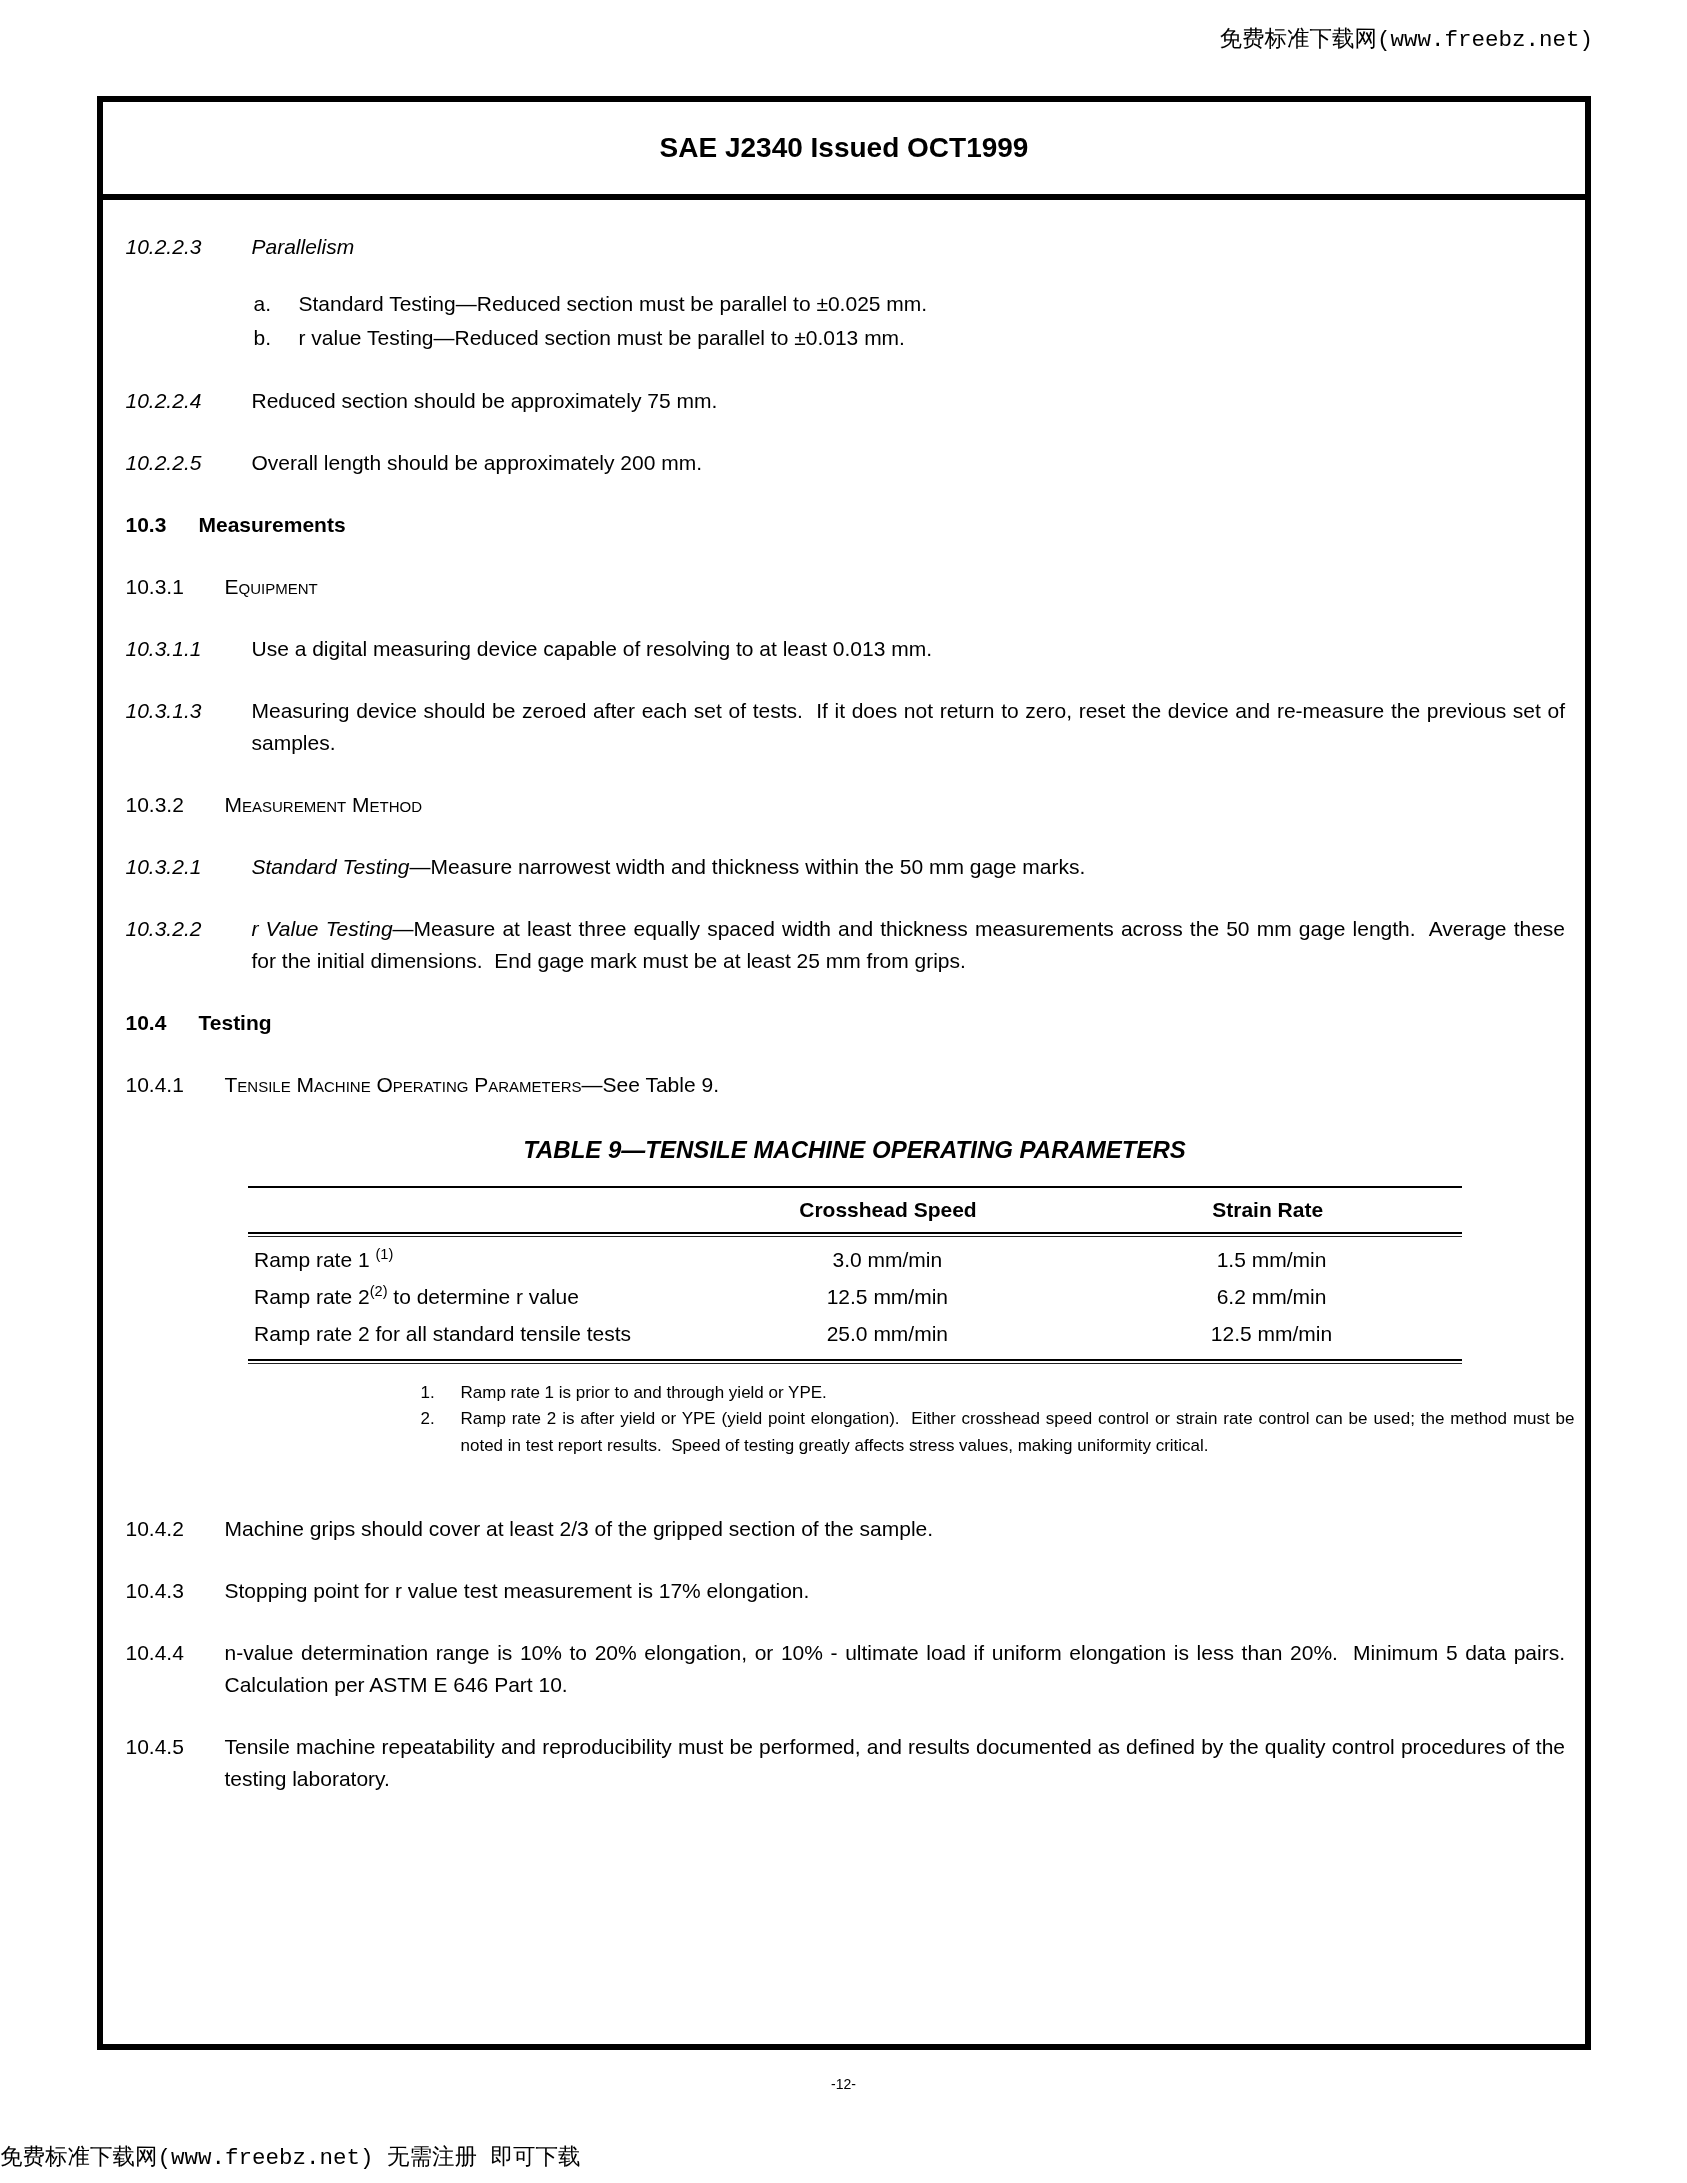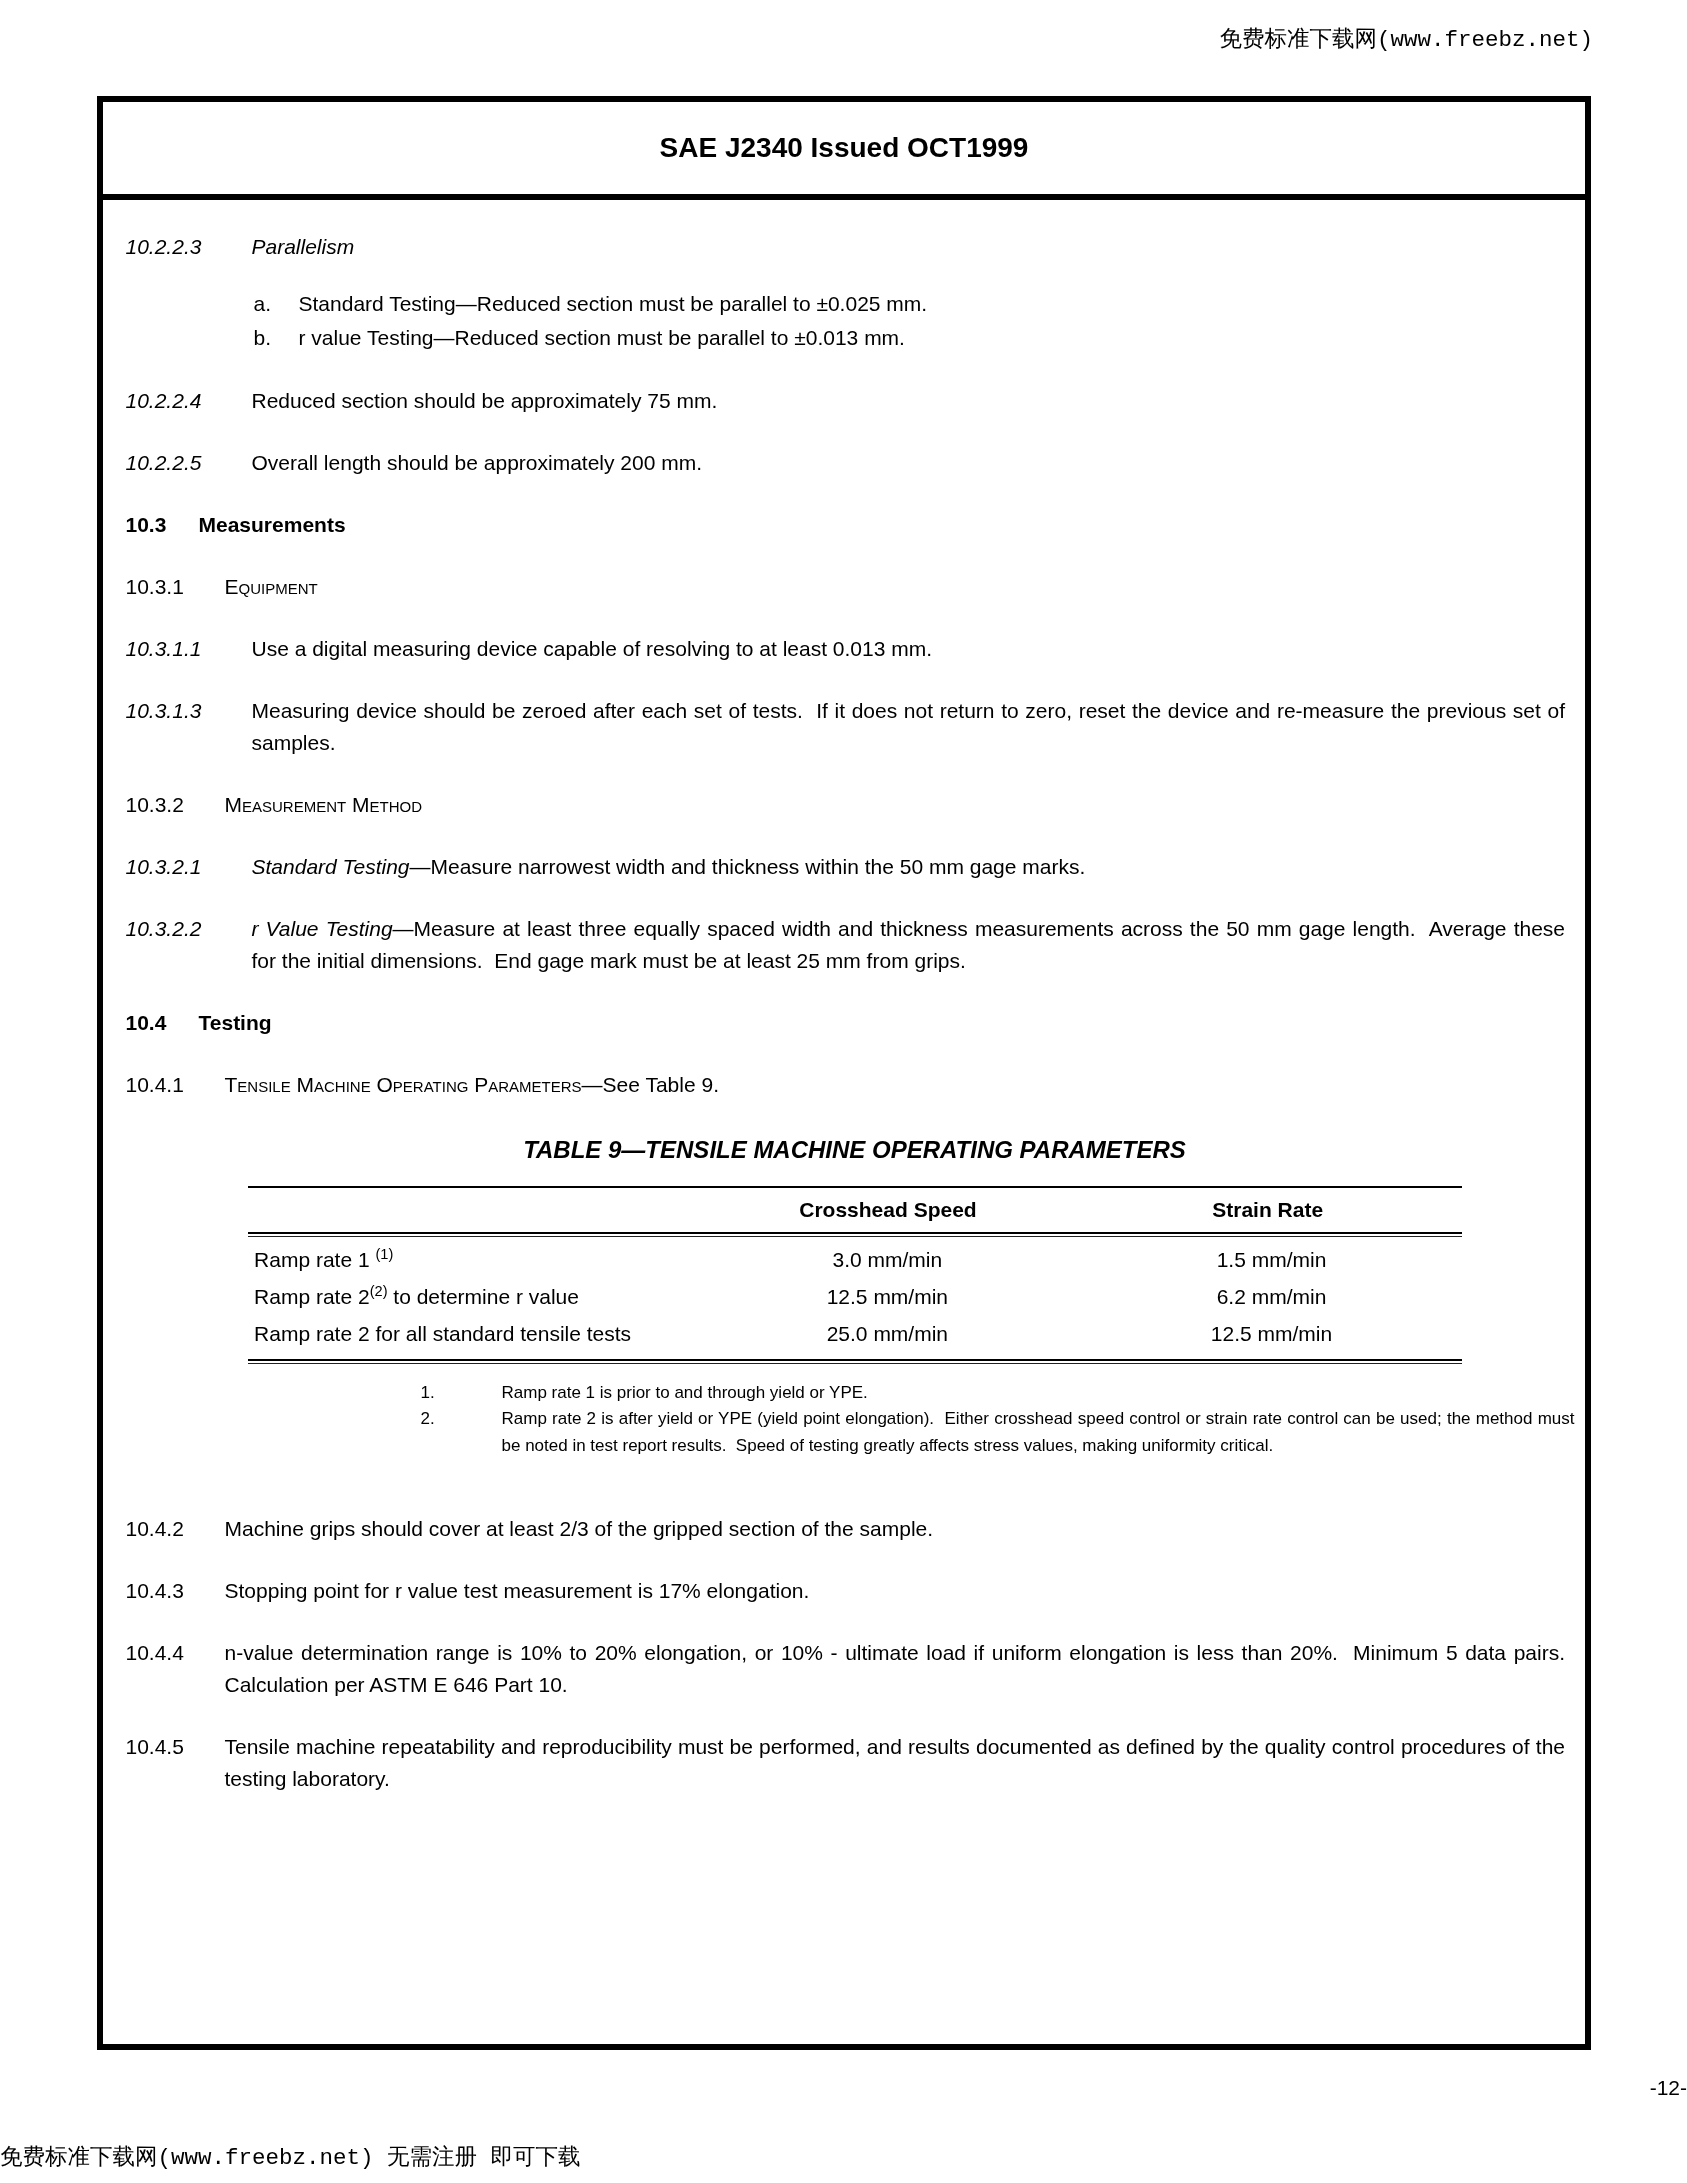--- a/index.html
+++ b/index.html
@@ -49,24 +49,24 @@
   .thead{display:flex;align-items:center;height:44px;font-weight:bold;}
   .tbody{padding:4px 0 6.6px;}
   .trow{display:flex;align-items:center;height:37px;gap:12px;}
   .tc1{width:455px;box-sizing:border-box;padding-left:6.6px;}
   .tc2{width:372px;text-align:center;}
   .tc3{width:388px;text-align:center;}
   sup{font-size:14.6px;line-height:0;}
   .notes{margin-top:16px;margin-left:173px;width:1154px;font-size:17px;line-height:26.5px;}
   .note{display:flex;}
   .note .nnum{flex:0 0 40px;}
-  .note .ntxt{flex:1;text-align:justify;white-space:pre-wrap;margin-left:41px;}
+  .note .ntxt{flex:1;text-align:justify;white-space:pre-wrap;}
   .after-table{margin-top:54px;}
 
-  .pagenum{position:absolute;top:2076px;left:0;width:1687px;text-align:right;font-size:21px;}
+  .pagenum{position:absolute;top:2076px;left:0;width:1687px;text-align:center;font-size:14px;}
   .site-bottom{position:absolute;top:2141px;left:0;width:1666px;text-align:left;font-size:22.5px;}
 </style>
 </head>
 <body>
 
 <div class="site-top serif">免费标准下载网(www.freebz.net)</div>
 
 <div class="doc">
 
   <div class="titlebar">

